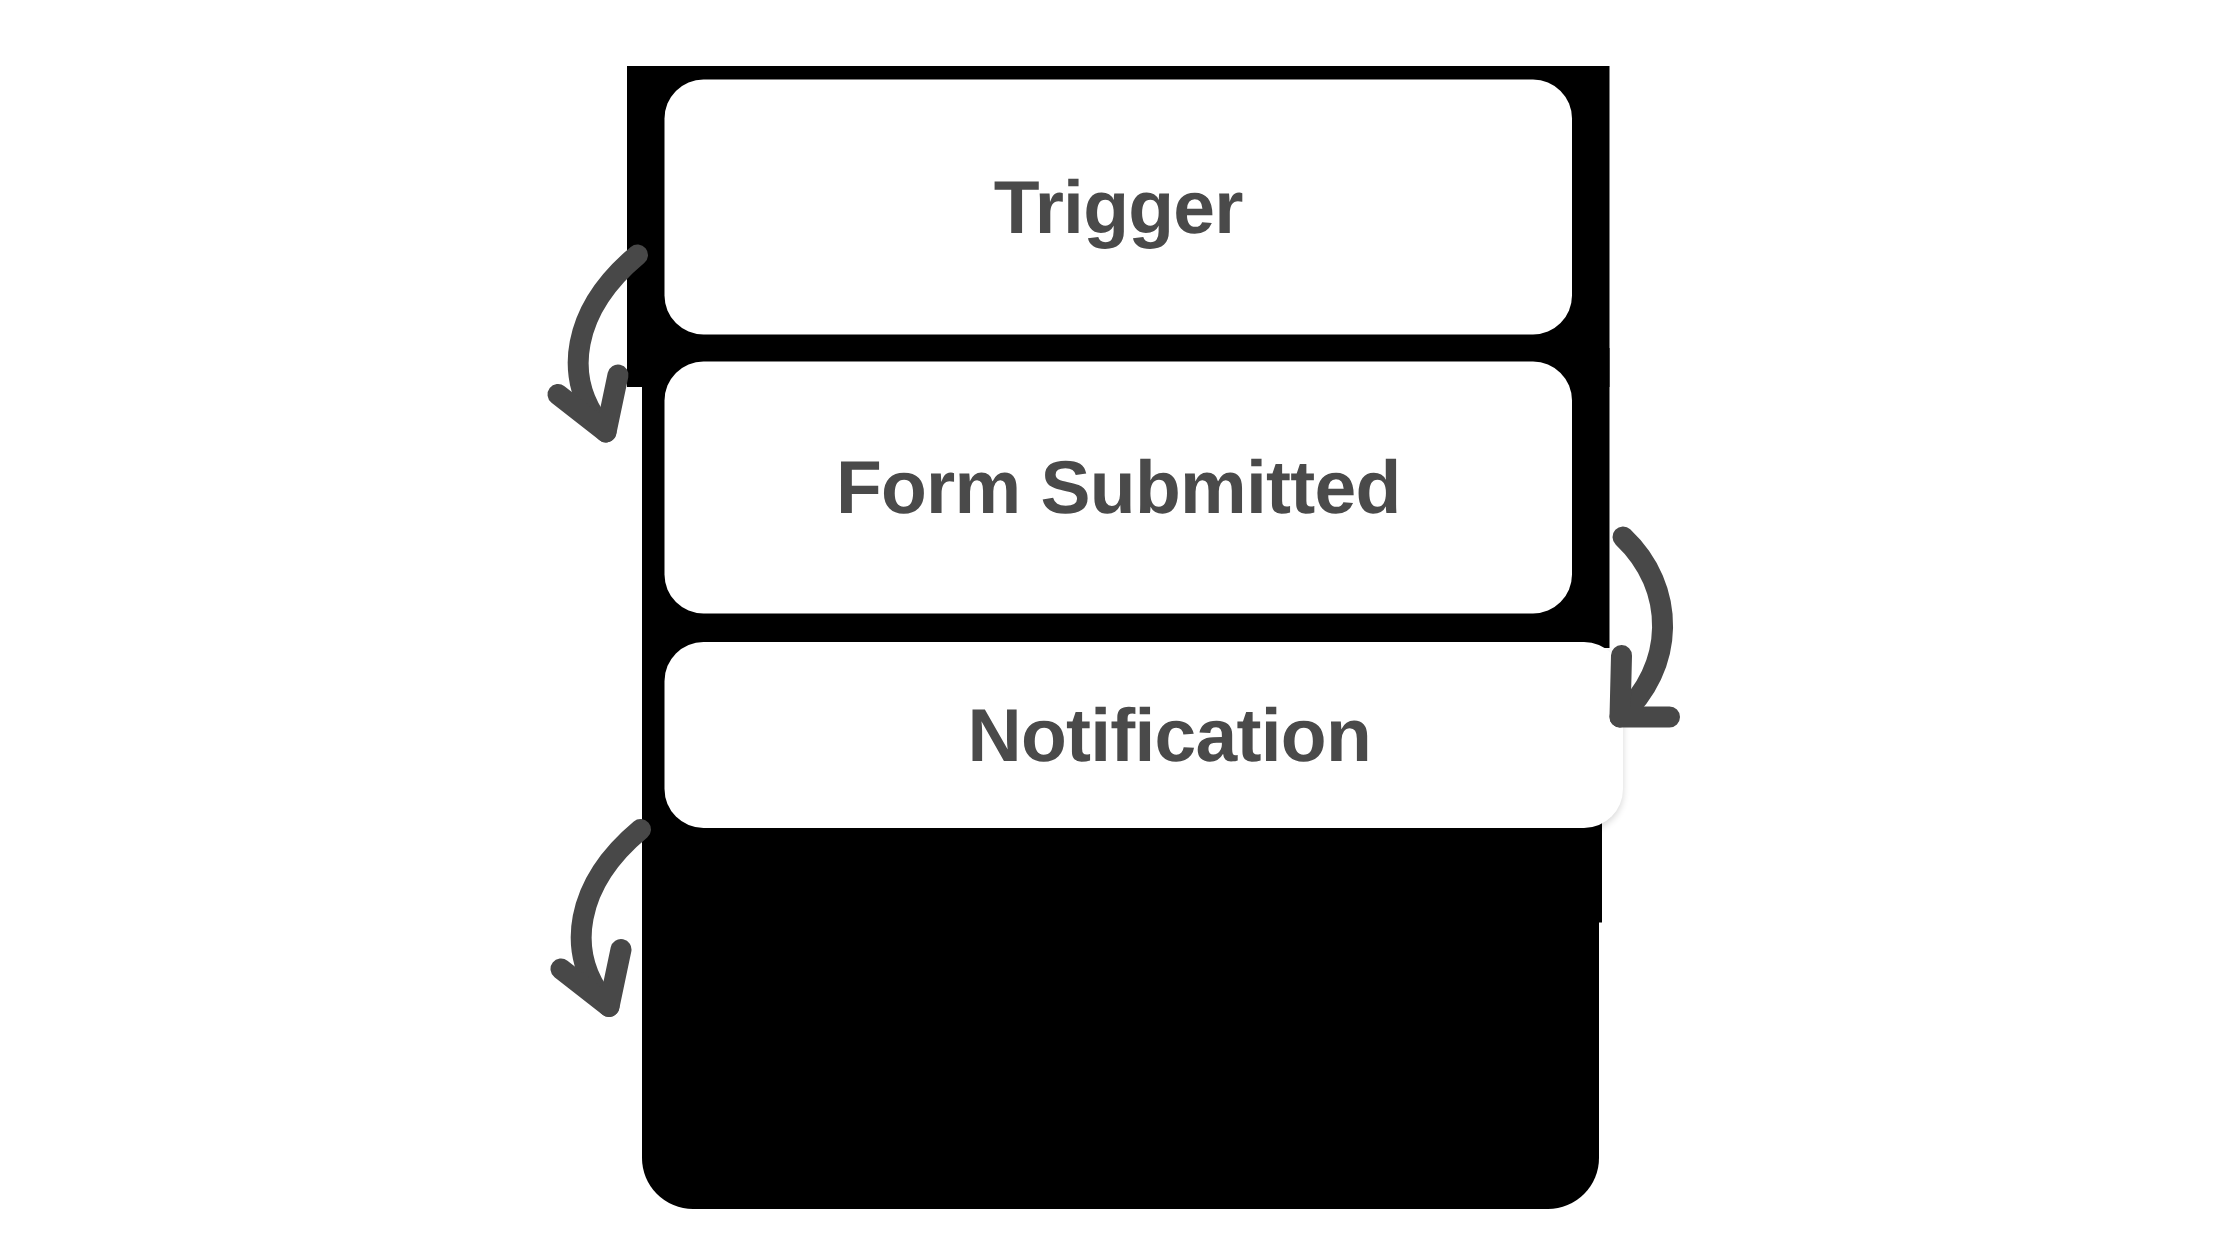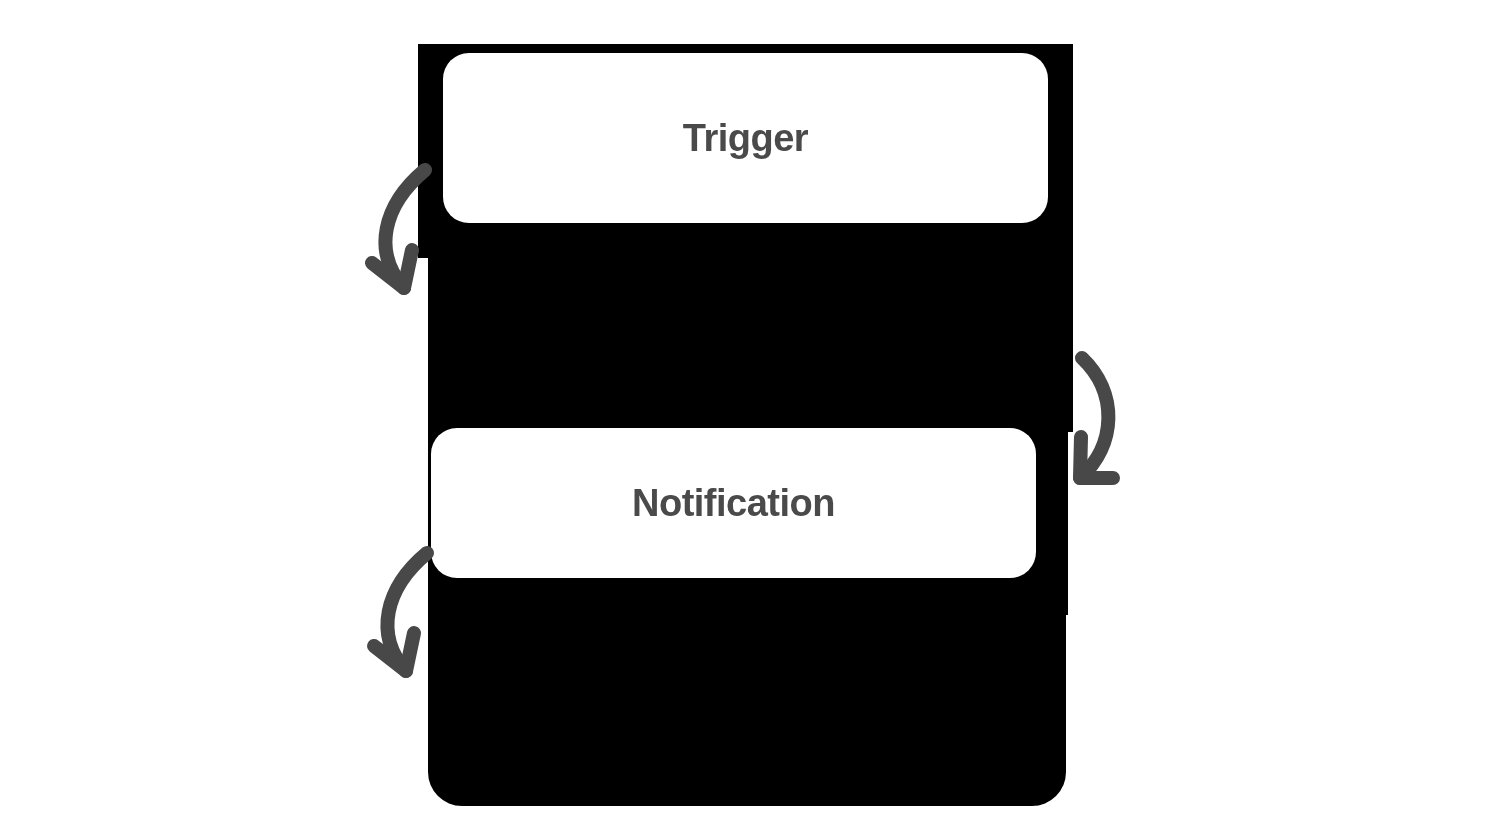--- a/index.html
+++ b/index.html
@@ -36,25 +36,25 @@
     position: absolute;
     background: #ffffff;
     border-radius: 26px;
     box-shadow: 0 2px 5px rgba(0,0,0,0.16);
     display: flex;
     align-items: center;
     justify-content: center;
   }
   #node-1 { left: 443px; top: 53px;  width: 605px; height: 170px; }
   #node-2 { left: 443px; top: 241px; width: 605px; height: 168px; }
-  #node-3 { left: 431px; top: 428px; width: 605px; height: 150px; }
+  #node-3 { left: 443px; top: 428px; width: 605px; height: 124px; padding-left: 34px; }
   #node-4 { left: 443px; top: 614px; width: 605px; height: 172px; }
 
   .node-label {
-    font-size: 38px;
+    font-size: 50px;
     font-weight: bold;
     color: #4a4a4a;
     letter-spacing: -0.5px;
     line-height: 1;
     white-space: nowrap;
     user-select: none;
   }
 
   
   #arrow-layer {
@@ -80,20 +80,23 @@
 
   <div class="shell" id="shell-1"></div>
   <div class="shell" id="shell-2"></div>
   <div class="shell" id="shell-3"></div>
   <div class="shell" id="shell-4"></div>
 
   <div class="node" id="node-1">
     <span class="node-label">Trigger</span>
   </div>
 
+  <div class="node" id="node-2">
+    <span class="node-label">Form Submitted</span>
+  </div>
 
   <div class="node" id="node-3">
     <span class="node-label">Notification</span>
   </div>
 
 
   <svg id="arrow-layer" viewBox="0 0 1493 840">
 
     <g>
       <path class="arrow-path" d="M 425 170 C 383 205, 372 252, 404 288"></path>

